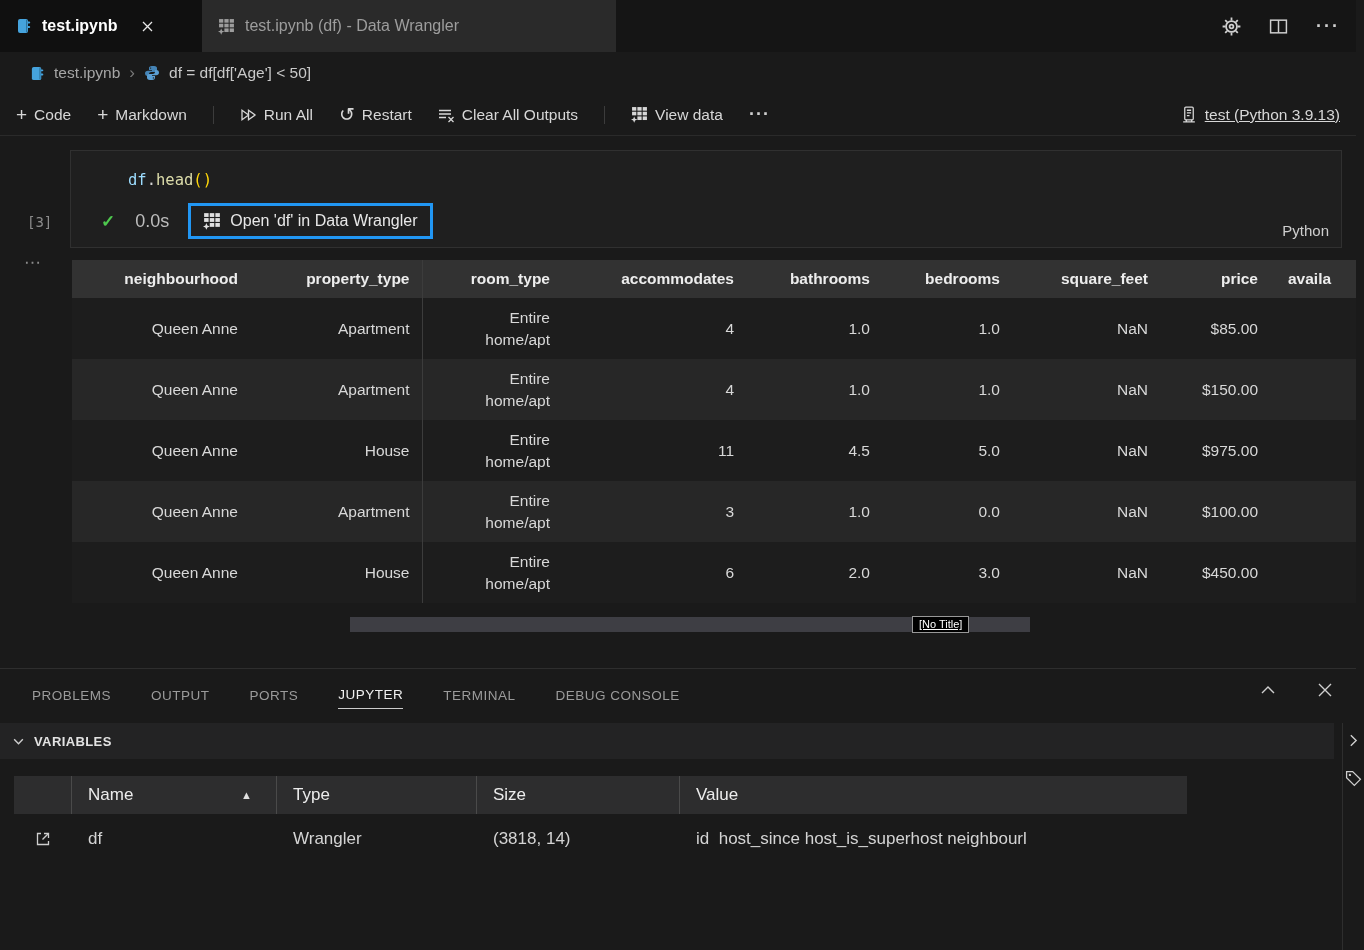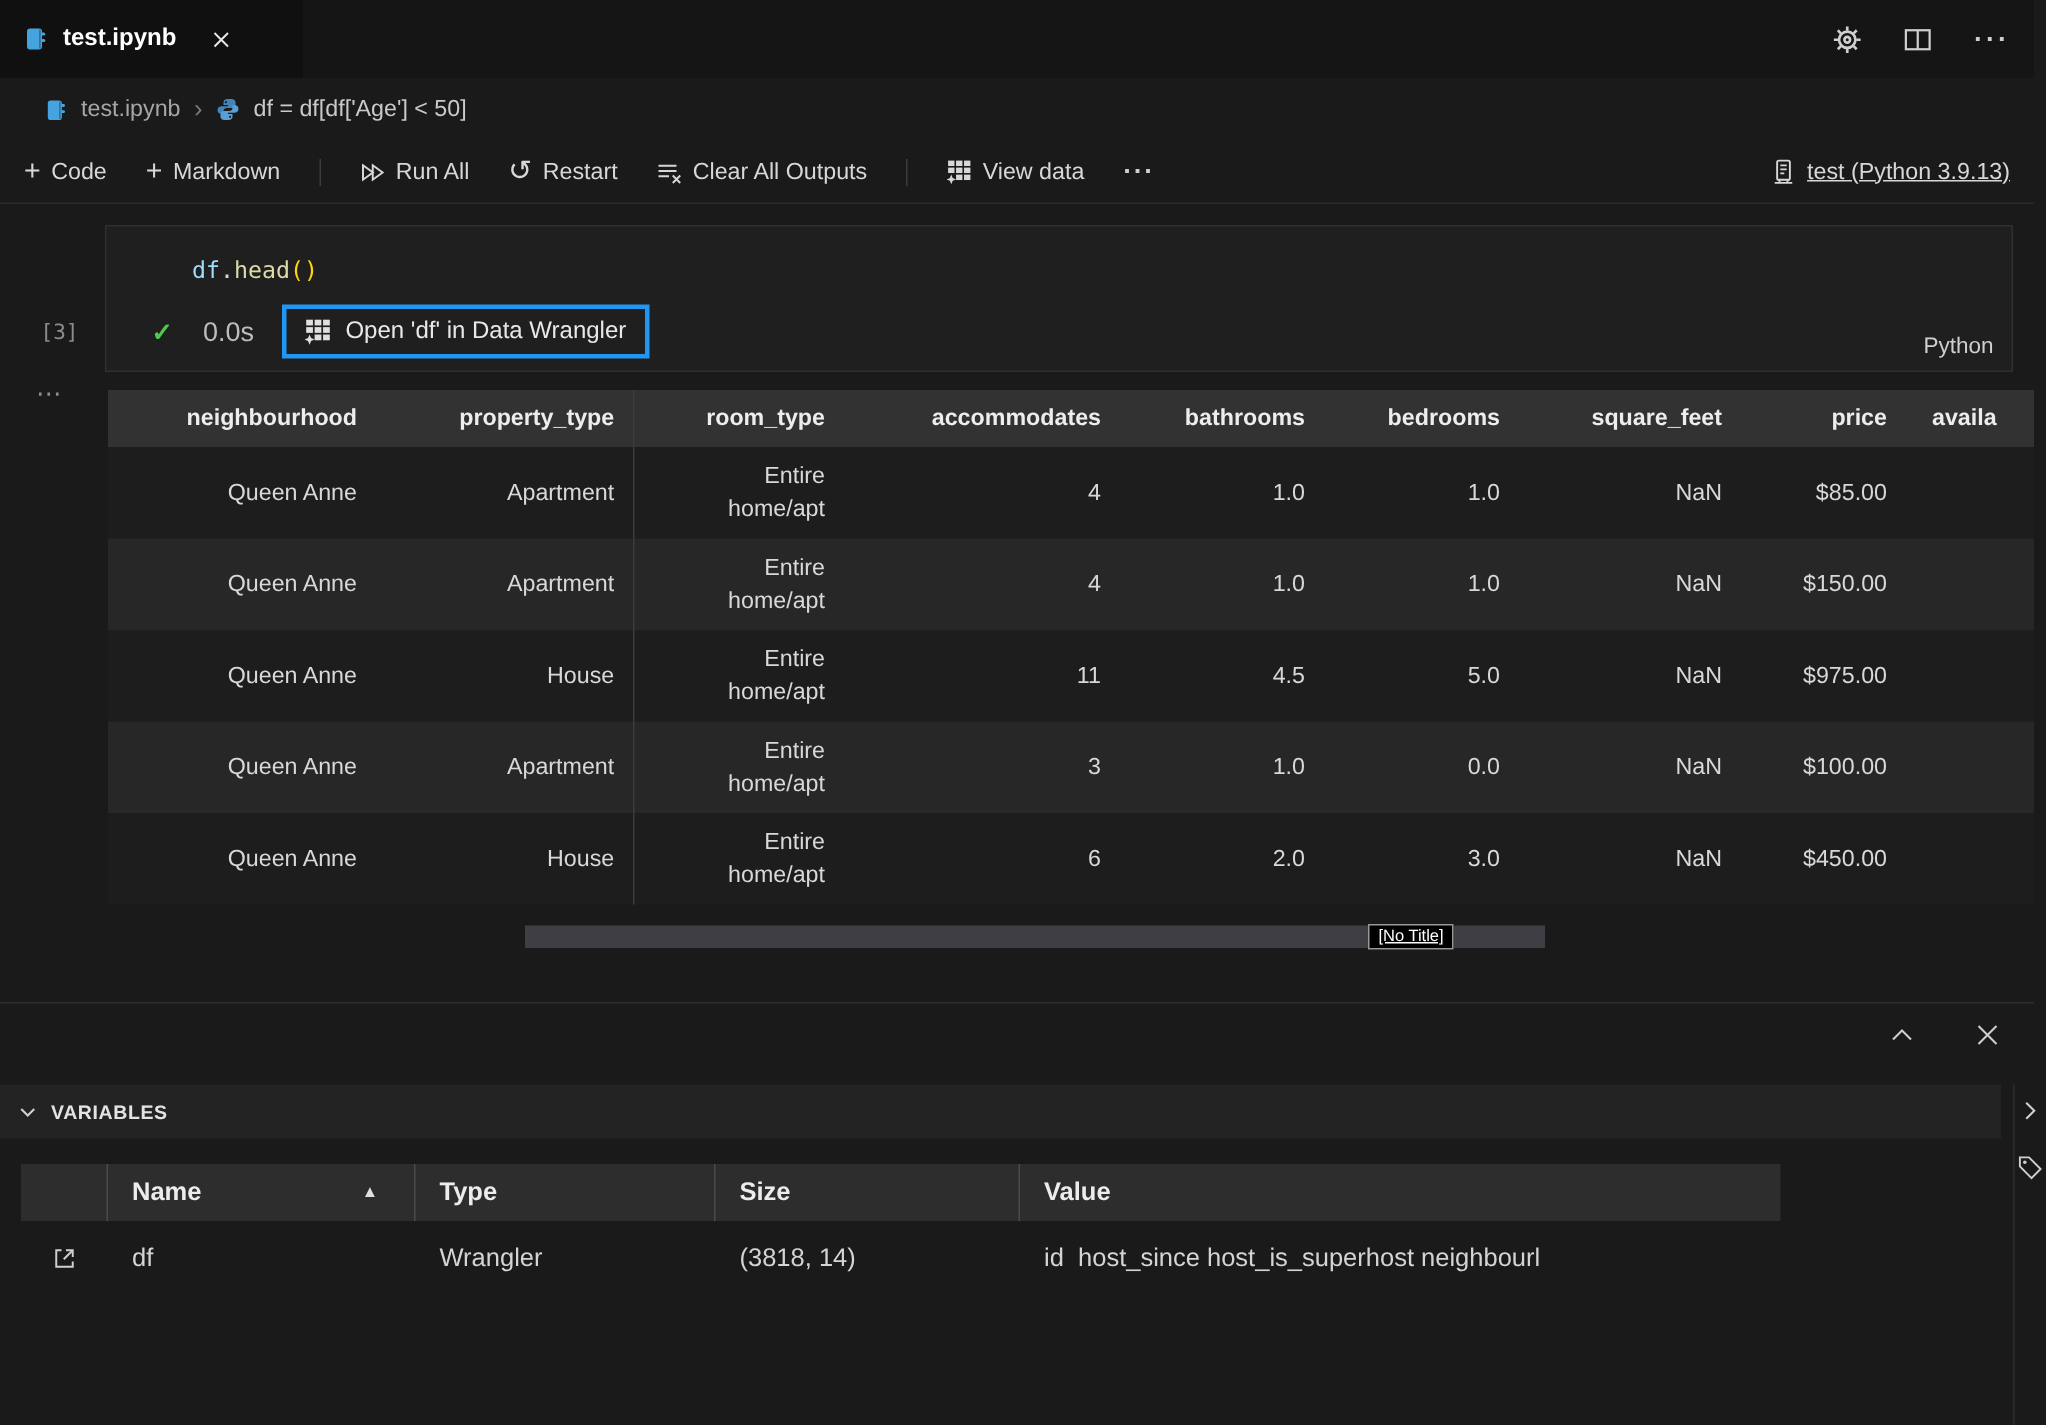--- a/index.html
+++ b/index.html
@@ -61,21 +61,21 @@
   .ptab.active { color:#f0f0f0; border-bottom:1.5px solid #cccccc; }
   .panel-actions { position:absolute; right:24px; top:14px; display:flex; gap:42px; color:#cfcfcf; }
   .varheader { position:absolute; left:0; top:54px; right:22px; height:36px; background:#232324; display:flex; align-items:center; gap:9px; padding-left:12px; }
   .varheader .title { font-size:13px; font-weight:bold; letter-spacing:0.4px; color:#e3e3e3; }
   .right-strip { position:absolute; left:1342px; top:54px; bottom:0; width:22px; border-left:1px solid #2e2e2e; display:flex; flex-direction:column; align-items:center; padding-top:10px; gap:22px; color:#cfcfcf; }
 
   
   .vartable { position:absolute; left:14px; top:107px; width:1173px; }
   .vhead, .vrow { display:grid; grid-template-columns:58px 205px 200px 203px 507px; }
   .vhead { background:#2d2d2e; height:38px; }
-  .vhead > div { display:flex; align-items:center; padding-left:16px; font-size:17px; font-weight:bold; color:#ececec; border-right:1px solid #4a4a4a; }
+  .vhead > div { display:flex; align-items:center; padding-left:16px; font-size:17px; font-weight:normal; color:#ececec; border-right:1px solid #4a4a4a; }
   .vhead > div:first-child { border-right:1px solid #4a4a4a; }
   .vhead > div:last-child { border-right:none; }
   .vhead .namecell { justify-content:space-between; padding-right:24px; }
   .sort-arrow { font-size:11px; color:#e0e0e0; }
   .vrow { height:50px; align-items:center; font-size:17px; color:#d4d4d4; }
   .vrow > div { padding-left:16px; }
   .vrow .iconcell { display:flex; justify-content:center; padding-left:0; }
   .vrow .valuecell { white-space:pre; overflow:hidden; }
 
   svg { display:block; }
@@ -94,20 +94,36 @@
             <rect x="11.2" y="8" width="3" height="2" rx="1" fill="#45a3dd"></rect>
             <rect x="10" y="1.8" width="1.2" height="12.4" fill="#2d749f"></rect>
           </svg>
       </span>
       <span style="font-weight:bold;">test.ipynb</span>
       <span class="close">
         <svg width="11" height="11" viewBox="0 0 11 11">
             <path d="M1 1l9 9M10 1l-9 9" stroke="#e8e8e8" stroke-width="1.3"></path>
           </svg>
       </span>
+    </div>
+    <div class="tab preview">
+      <span>
+        <svg width="17" height="17" viewBox="0 0 16 16" fill="#9d9d9d">
+            <rect x="1" y="1" width="4" height="3.4"></rect>
+            <rect x="6" y="1" width="4" height="3.4"></rect>
+            <rect x="11" y="1" width="4" height="3.4"></rect>
+            <rect x="1" y="5.4" width="4" height="3.4"></rect>
+            <rect x="6" y="5.4" width="4" height="3.4"></rect>
+            <rect x="11" y="5.4" width="4" height="3.4"></rect>
+            <rect x="6" y="9.8" width="4" height="3.4"></rect>
+            <rect x="11" y="9.8" width="4" height="3.4"></rect>
+            <path d="M3 9.8l.9 2.1 2.1.9-2.1.9-.9 2.1-.9-2.1-2.1-.9 2.1-.9z"></path>
+          </svg>
+      </span>
+      <span>test.ipynb (df) - Data Wrangler</span>
     </div>
     <div class="tabbar-actions">
       <span>
         <svg width="19" height="19" viewBox="0 0 16 16" stroke="#cfcfcf" fill="none" stroke-width="1.5">
             <circle cx="8" cy="8" r="4.6"></circle>
             <circle cx="8" cy="8" r="1.6"></circle>
             <path d="M8 0.5v2.4M8 13.1v2.4M0.5 8h2.4M13.1 8h2.4M2.7 2.7l1.7 1.7M11.6 11.6l1.7 1.7M13.3 2.7l-1.7 1.7M4.4 11.6l-1.7 1.7"></path>
           </svg>
       </span>
       <span>
@@ -312,20 +328,28 @@
             <td>$450.00</td>
             <td></td>
           </tr>
         </tbody>
     </table>
   </div>
   <div class="hscroll"></div>
   <div class="scroll-tip">[No Title]</div>
 
   <div class="panel">
+    <div class="paneltabs">
+      <span class="ptab">PROBLEMS</span>
+      <span class="ptab">OUTPUT</span>
+      <span class="ptab">PORTS</span>
+      <span class="ptab active">JUPYTER</span>
+      <span class="ptab">TERMINAL</span>
+      <span class="ptab">DEBUG CONSOLE</span>
+    </div>
     <div class="panel-actions">
       <span>
         <svg width="16" height="14" viewBox="0 0 16 14" fill="none" stroke="#cfcfcf" stroke-width="1.4">
             <path d="M2 10l6-6 6 6"></path>
           </svg>
       </span>
       <span>
         <svg width="14" height="14" viewBox="0 0 14 14" stroke="#cfcfcf" stroke-width="1.4">
             <path d="M1 1l12 12M13 1L1 13"></path>
           </svg>

